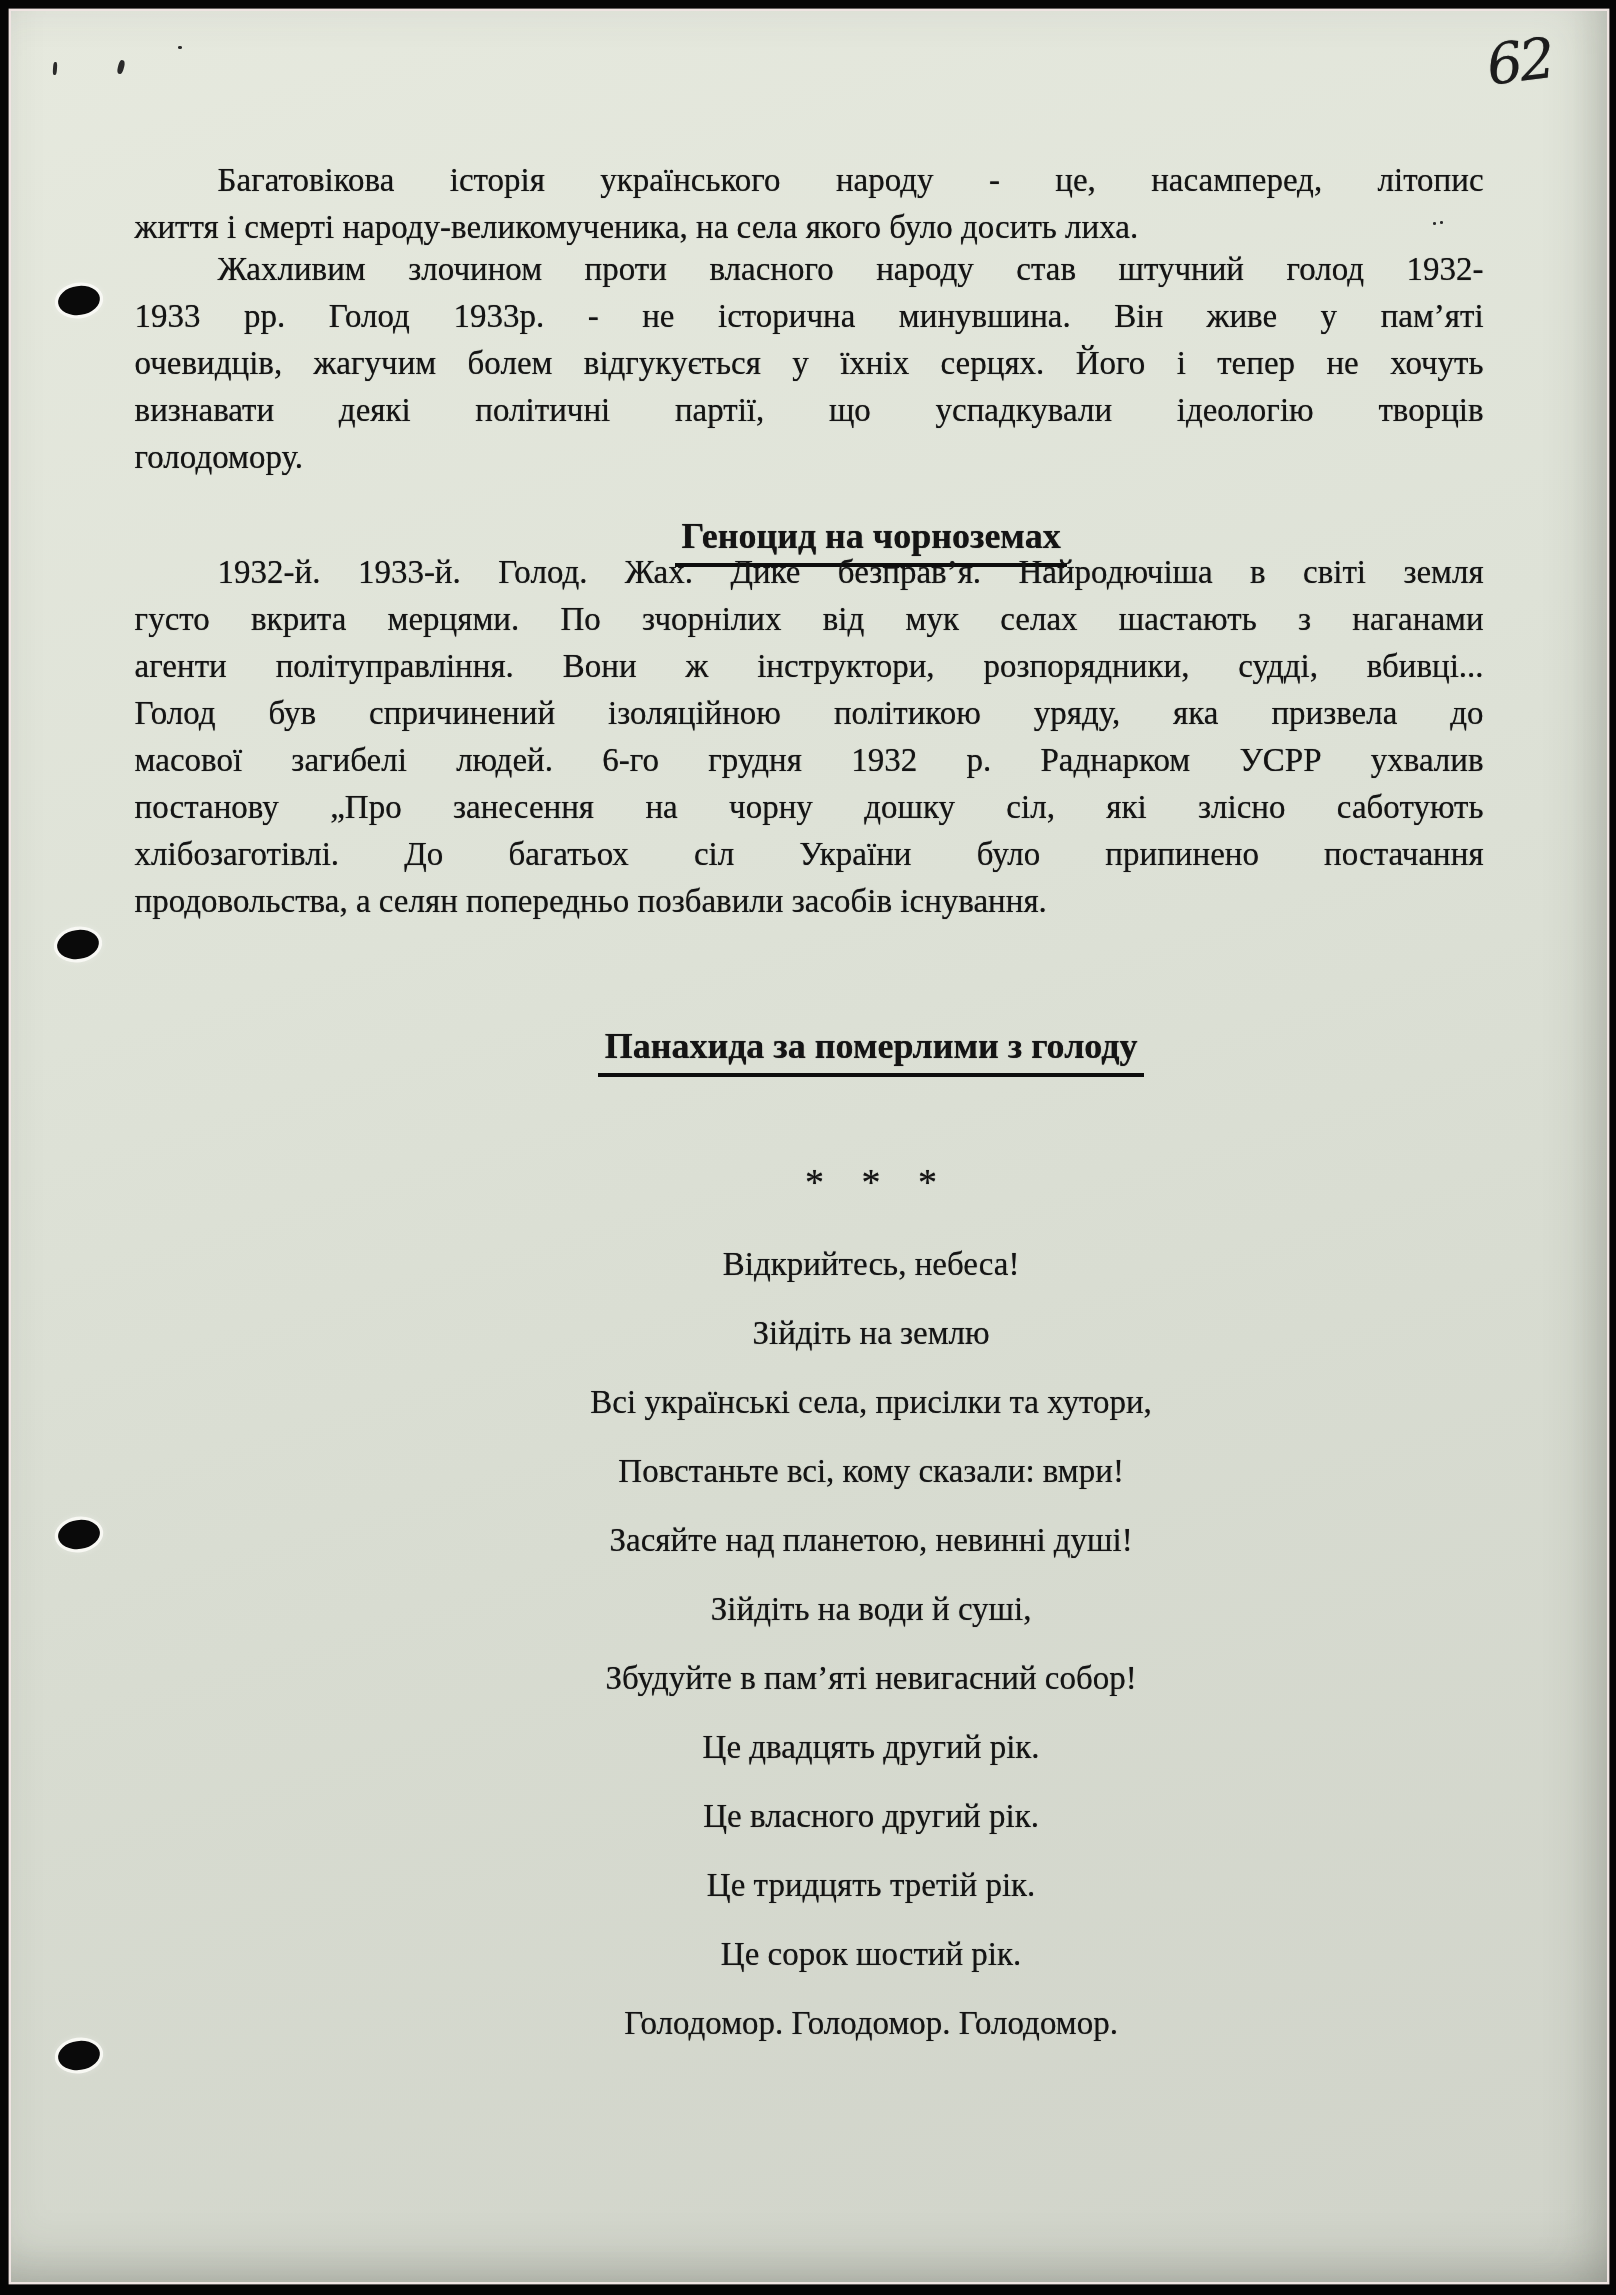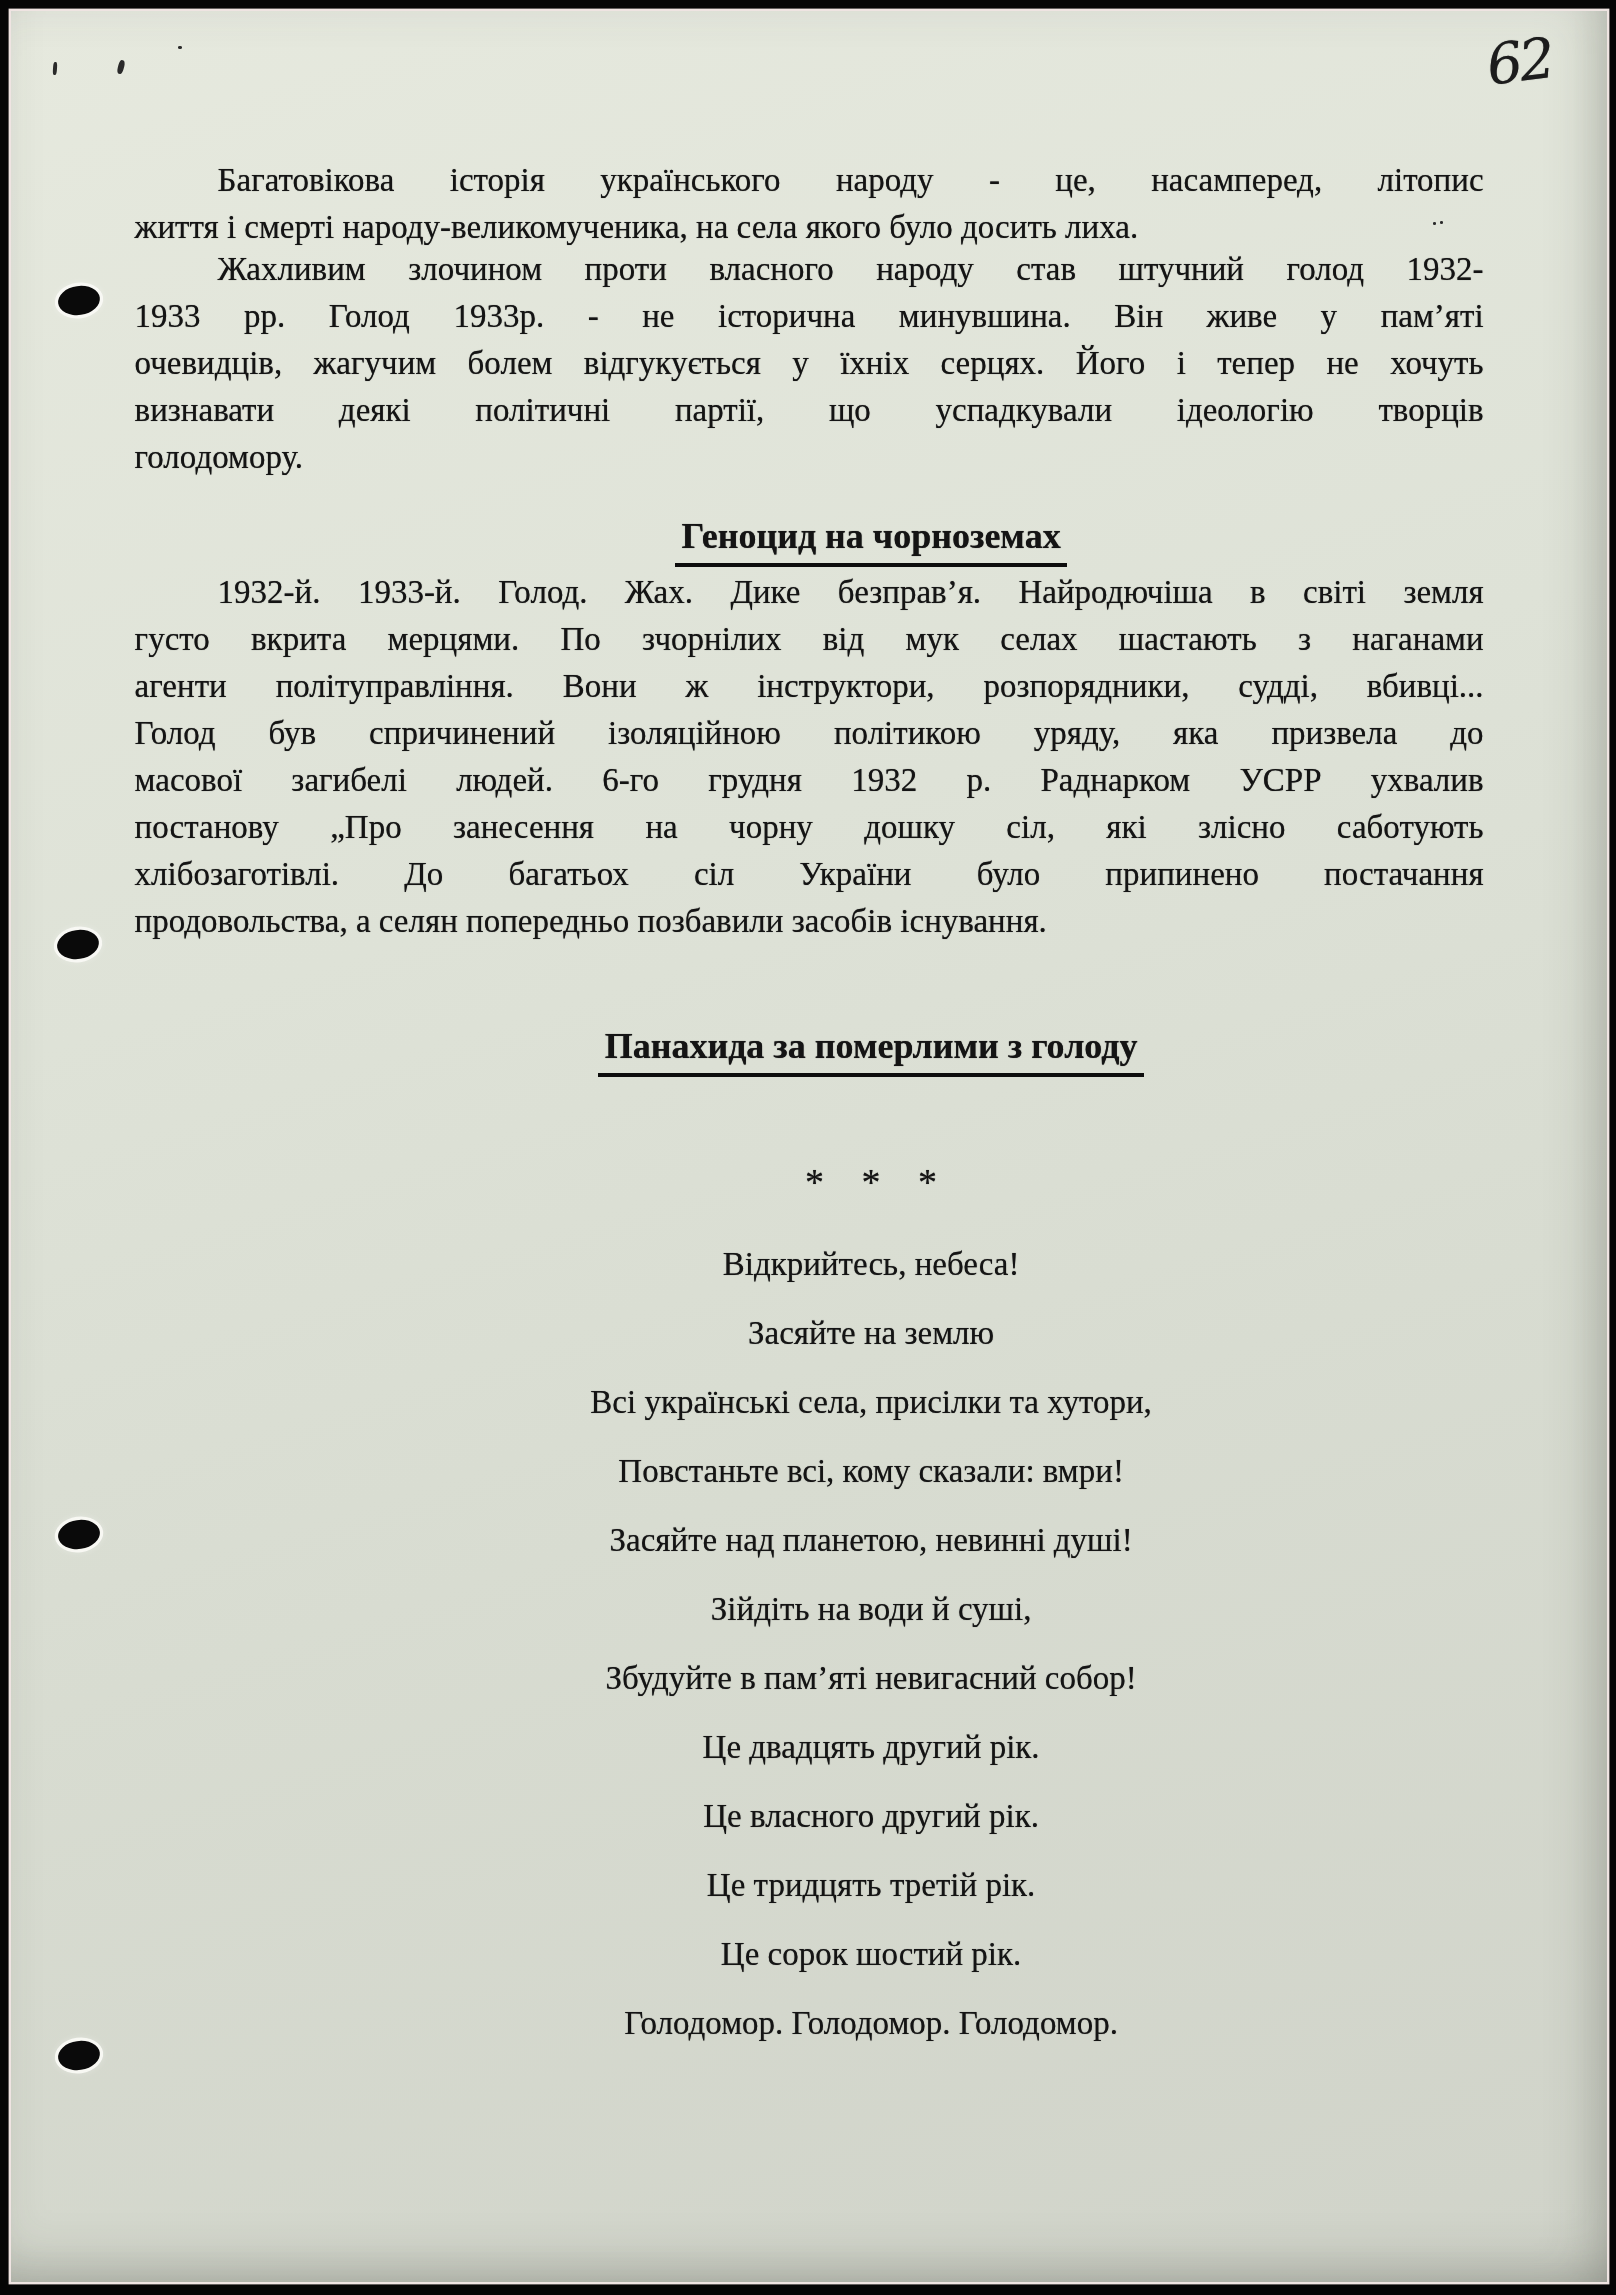--- a/index.html
+++ b/index.html
@@ -95,42 +95,42 @@
     <div class="line just">1933 рр. Голод 1933р. - не історична минувшина. Він живе у пам’яті</div>
     <div class="line just">очевидців, жагучим болем відгукується у їхніх серцях. Його і тепер не хочуть</div>
     <div class="line just">визнавати деякі політичні партії, що успадкували ідеологію творців</div>
     <div class="line">голодомору.</div>
   </div>
 
   <div class="textcol centerwrap" style="top:501px;">
     <div class="heading"><span class="u">Геноцид на чорноземах</span></div>
   </div>
 
-  <div class="textcol" style="top:558px;">
+  <div class="textcol" style="top:538px;">
     <div class="line just indent">1932-й. 1933-й. Голод. Жах. Дике безправ’я. Найродючіша в світі земля</div>
     <div class="line just">густо вкрита мерцями. По зчорнілих від мук селах шастають з наганами</div>
     <div class="line just">агенти політуправління. Вони ж інструктори, розпорядники, судді, вбивці...</div>
     <div class="line just">Голод був спричинений ізоляційною політикою уряду, яка призвела до</div>
     <div class="line just">масової загибелі людей. 6-го грудня 1932 р. Раднарком УСРР ухвалив</div>
     <div class="line just">постанову „Про занесення на чорну дошку сіл, які злісно саботують</div>
     <div class="line just">хлібозаготівлі. До багатьох сіл України було припинено постачання</div>
     <div class="line">продовольства, а селян попередньо позбавили засобів існування.</div>
   </div>
 
   <div class="textcol centerwrap" style="top:1011px;">
     <div class="heading"><span class="u">Панахида за померлими з голоду</span></div>
   </div>
 
   <div class="textcol centerwrap" style="top:1149px;">
     <div class="separator">* * *</div>
   </div>
 
   <div class="textcol centerwrap" style="top:1219px;">
     <div class="poemline">Відкрийтесь, небеса!</div>
-    <div class="poemline">Засяйте на землю</div>
+    <div class="poemline">Зійдіть на землю</div>
     <div class="poemline">Всі українські села, присілки та хутори,</div>
     <div class="poemline">Повстаньте всі, кому сказали: вмри!</div>
     <div class="poemline">Засяйте над планетою, невинні душі!</div>
     <div class="poemline">Зійдіть на води й суші,</div>
     <div class="poemline">Збудуйте в пам’яті невигасний собор!</div>
     <div class="poemline">Це двадцять другий рік.</div>
     <div class="poemline">Це власного другий рік.</div>
     <div class="poemline">Це тридцять третій рік.</div>
     <div class="poemline">Це сорок шостий рік.</div>
     <div class="poemline">Голодомор. Голодомор. Голодомор.</div>

